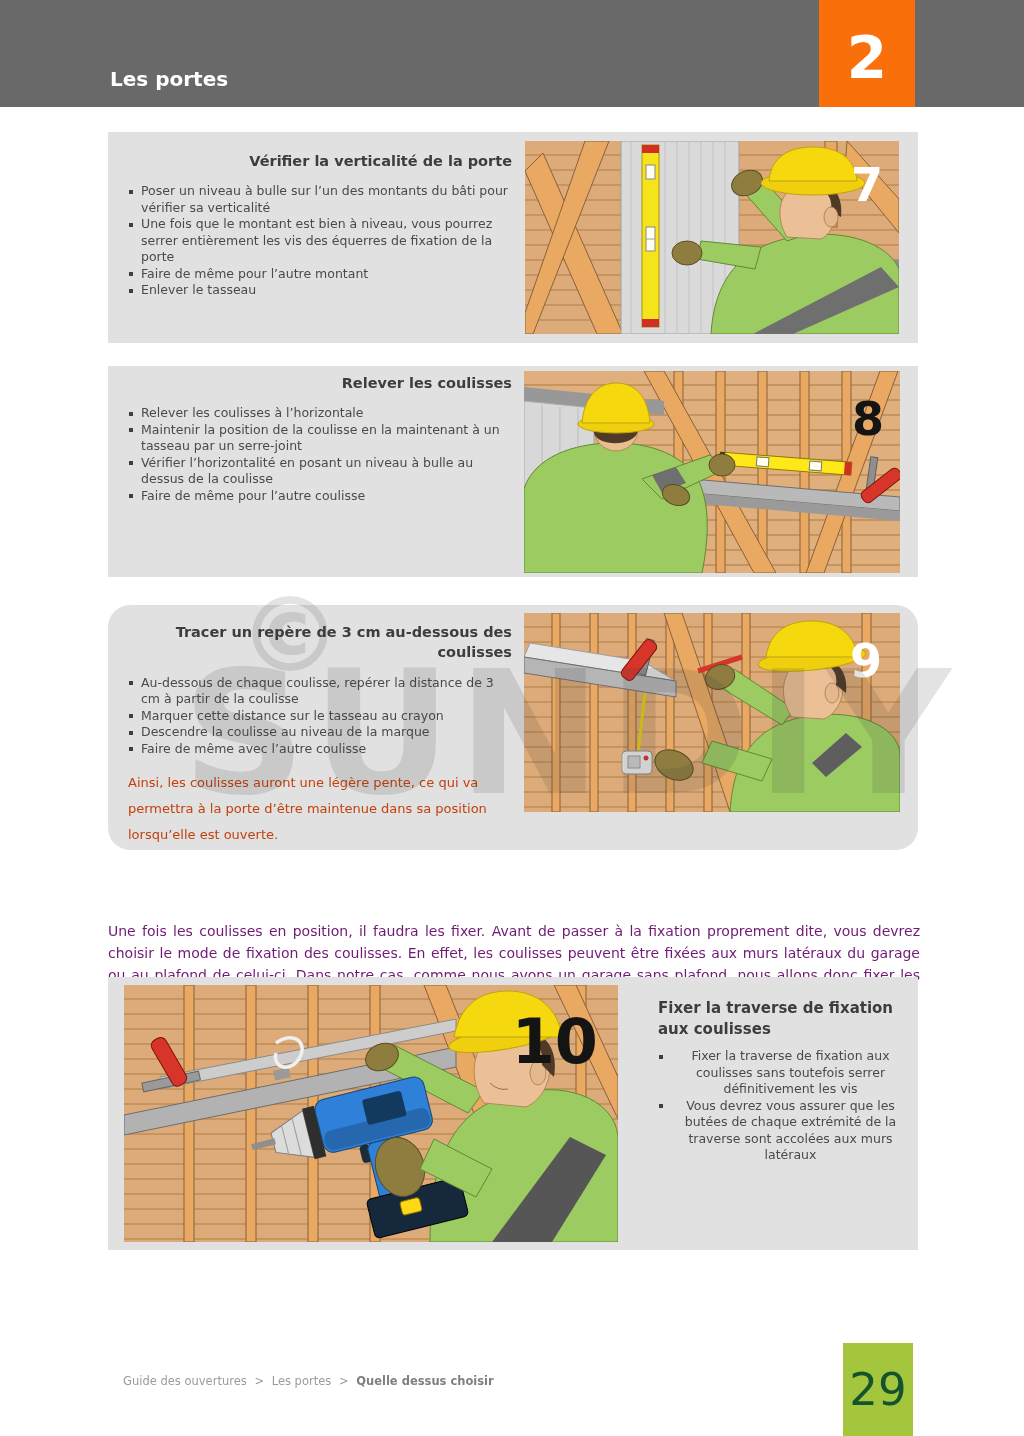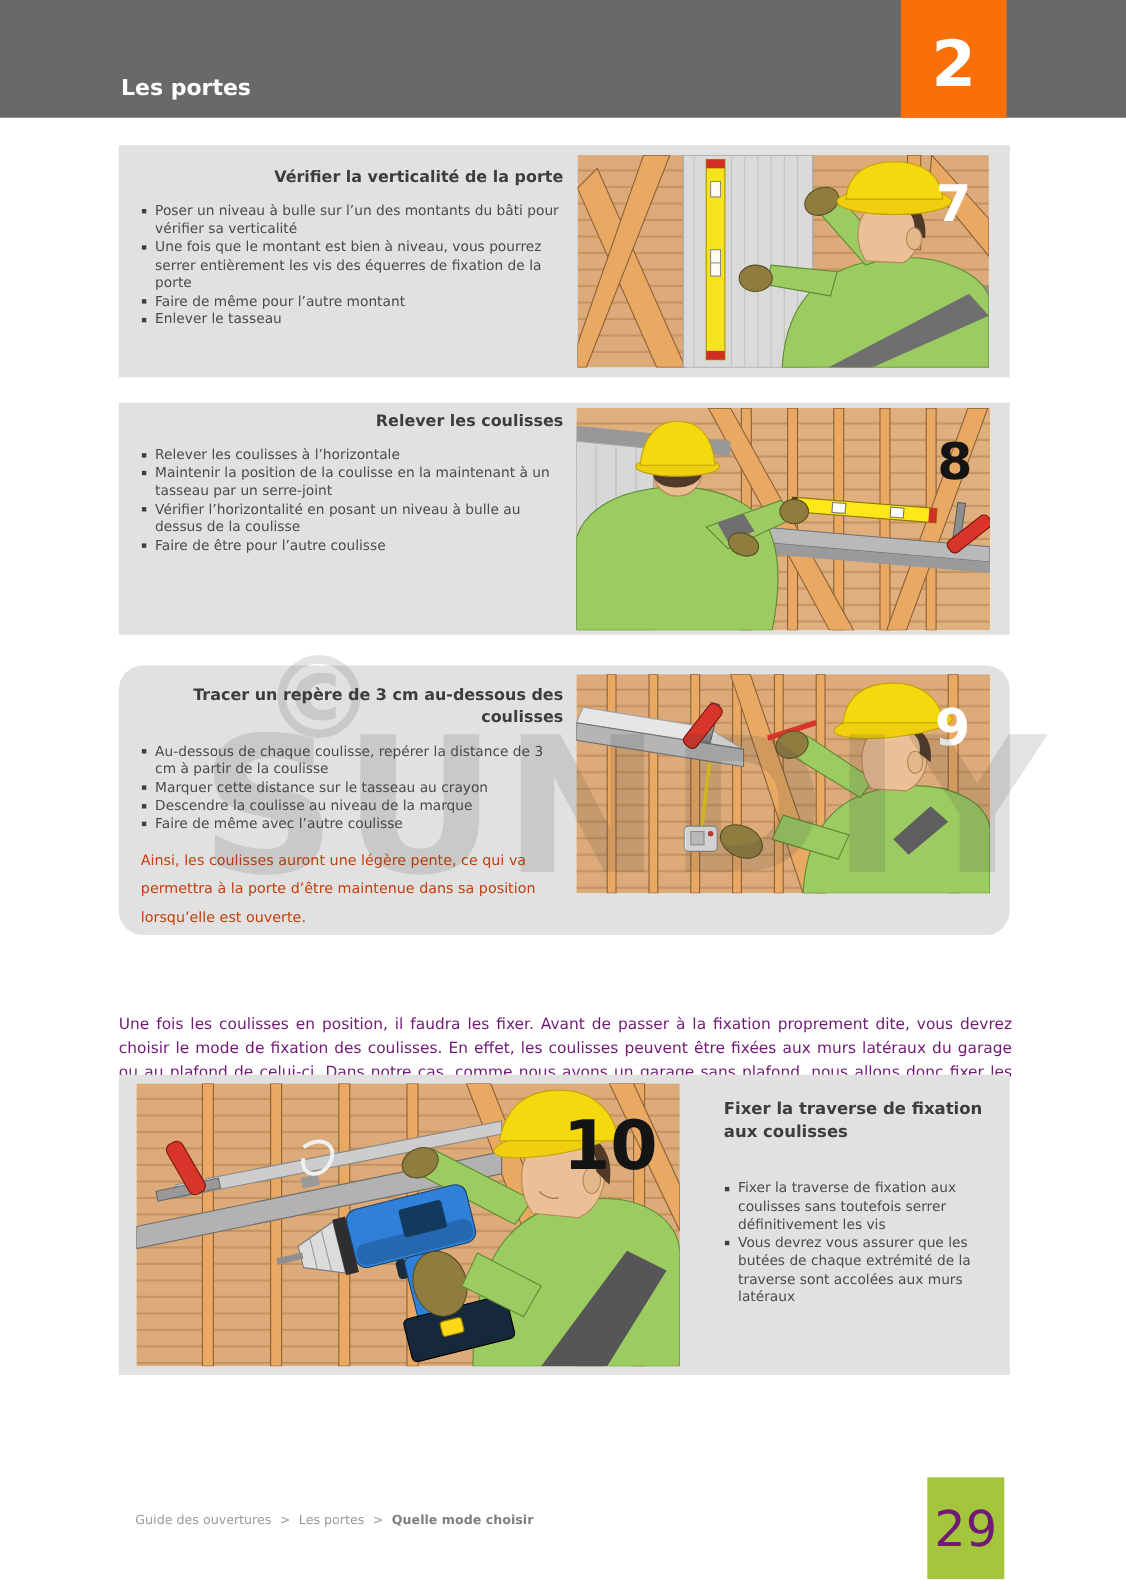--- a/index.html
+++ b/index.html
@@ -38,41 +38,41 @@
 
   .figure { position:absolute; }
   .s1 .figure { right:19px; top:9px;  width:374px; height:193px; }
   .s2 .figure { right:18px; top:5px;  width:376px; height:202px; }
   .s3 .figure { right:18px; top:8px;  width:376px; height:199px; }
   .s4 .figure { left:16px;  top:8px;  width:494px; height:257px; }
   .figure svg { display:block; width:100%; height:100%; }
 
   .s4 .step-text { left:550px; top:21px; width:252px; }
   .s4 .step-title { font-size:15px; line-height:1.4; }
-  .s4 .bullets { margin-top:32px; }
+  .s4 .bullets { margin-top:8px;text-align:center; }
 
   .stepnum { font-family:"DejaVu Sans","Liberation Sans",sans-serif; font-weight:700; }
 
   
   .body-par { position:absolute; left:108px; top:872px; width:812px; z-index:1;
     font-size:14px; line-height:22px; color:#701a75; text-align:justify;margin-top:48px; }
 
   
   .watermark { position:absolute; left:0; top:0; width:1024px; height:1436px; z-index:5; pointer-events:none; }
   .wm-symbol { position:absolute; left:238px; top:583px; font-size:104px; line-height:1; font-weight:700;
     color:rgba(60,60,60,0.14); }
   .wm-text { position:absolute; left:182px; top:648px; font-size:172px; line-height:1; font-weight:700;
     letter-spacing:6px; color:rgba(60,60,60,0.14); }
 
   
   .breadcrumb { position:absolute; left:123px; top:1374px; font-size:11.5px; color:#9b9b9b; z-index:1; }
   .breadcrumb span { margin-right:4px; }
   .breadcrumb .current { font-weight:700; color:#7f7f7f; margin-right:0; }
   .page-num { position:absolute; left:843px; top:1343px; width:70px; height:93px; background:#a4c63c; z-index:1;
-    color:#701a75; font-size:45px; display:flex; align-items:center; justify-content:center; }
+    color:#14532d; font-size:45px; display:flex; align-items:center; justify-content:center; }
 </style>
 </head>
 <body>
 
 <div class="page">
 
   <div class="header">
     <div class="header-title">Les portes</div>
     <div class="chapter-badge">
       <span>2</span>
@@ -135,21 +135,21 @@
     </div>
   </div>
 
   <div class="step s2">
     <div class="step-text">
       <h2 class="step-title title-right">Relever les coulisses</h2>
       <ul class="bullets">
         <li>Relever les coulisses à l’horizontale</li>
         <li>Maintenir la position de la coulisse en la maintenant à un tasseau par un serre-joint</li>
         <li>Vérifier l’horizontalité en posant un niveau à bulle au dessus de la coulisse</li>
-        <li>Faire de être pour l’autre coulisse</li>
+        <li>Faire de même pour l’autre coulisse</li>
       </ul>
     </div>
     <div class="figure">
       <svg viewBox="0 0 376 202" xmlns="http://www.w3.org/2000/svg">
         <defs>
           <pattern id="p8" width="10" height="15" patternUnits="userSpaceOnUse">
             <rect width="10" height="15" fill="#e0af7e"></rect>
               <rect y="13" width="10" height="2" fill="#c6945f"></rect>
           </pattern>
         </defs>
@@ -336,19 +336,19 @@
   <div class="watermark">
     <span class="wm-symbol">©</span>
     <span class="wm-text">SUNDIY</span>
   </div>
 
   <div class="breadcrumb">
     <span>Guide des ouvertures</span>
     <span>&gt;</span>
     <span>Les portes</span>
     <span>&gt;</span>
-    <span class="current">Quelle mode choisir</span>
+    <span class="current">Quelle dessus choisir</span>
   </div>
   <div class="page-num">
     <span>29</span>
   </div>
 
 </div>
 
 </body></html>

